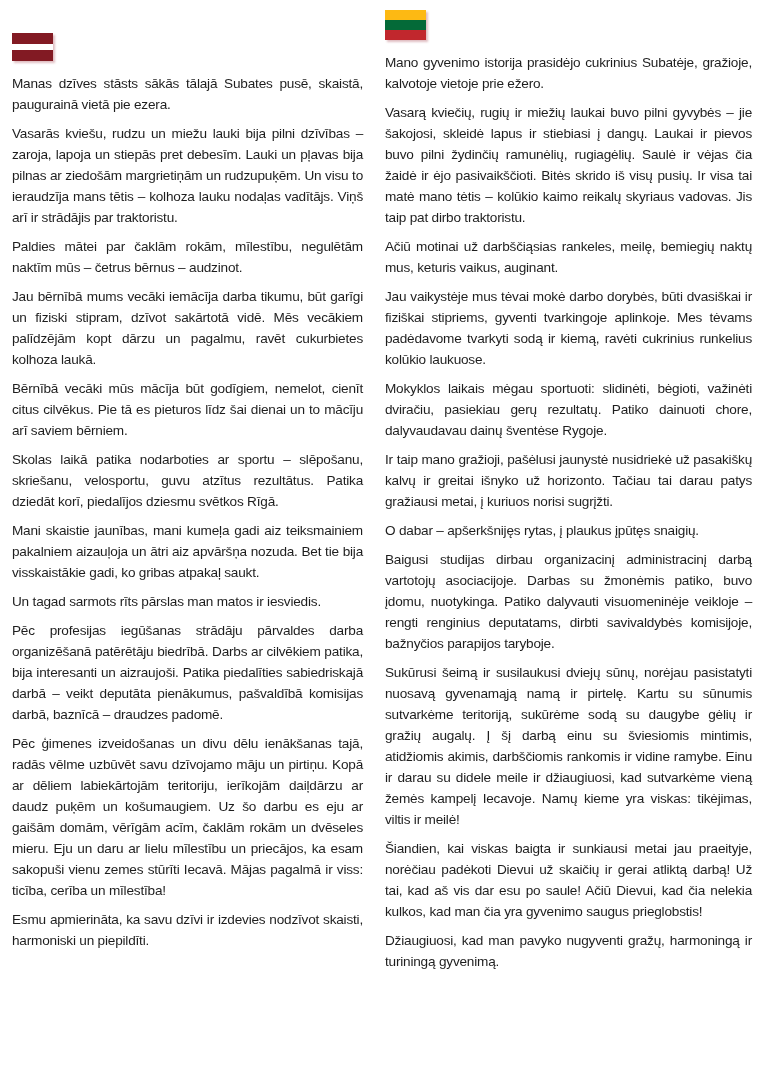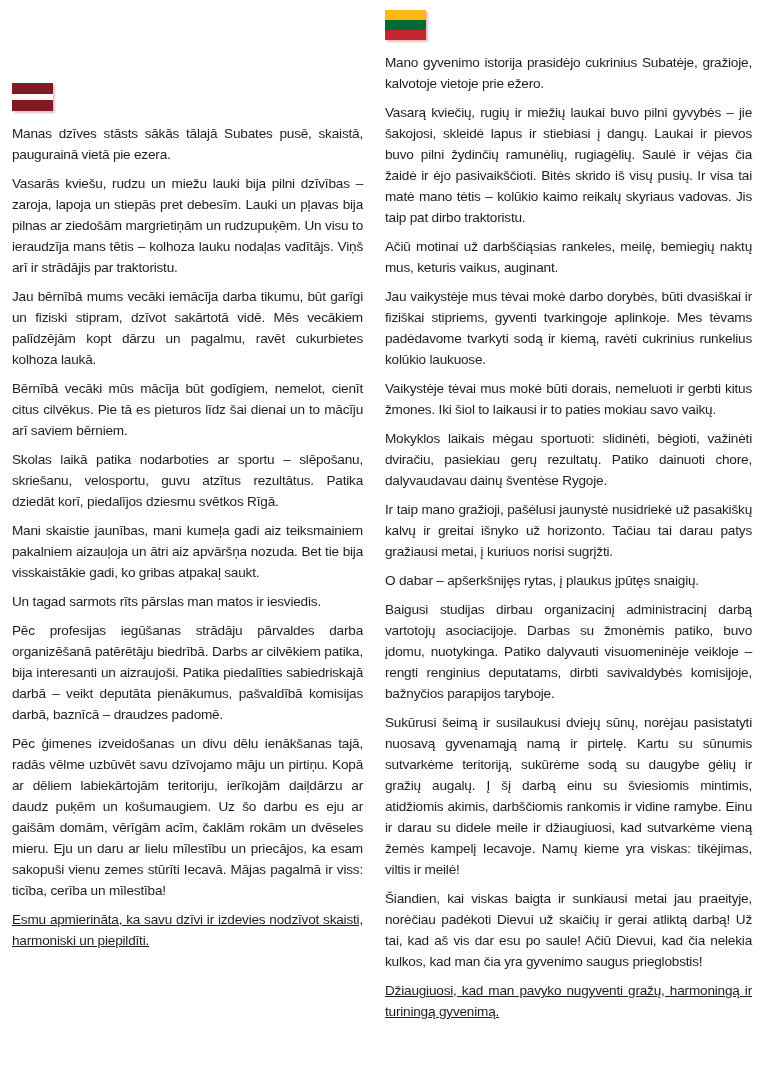--- a/index.html
+++ b/index.html
@@ -49,57 +49,57 @@
 
   .column p {
     margin: 0 0 8px 0;
     font-size: 13.6px;
     line-height: 21px;
     letter-spacing: -0.2px;
     text-align: justify;
     hyphens: none;
     -webkit-hyphens: none;
   }
-  .column p:last-child { margin-bottom: 12px; text-decoration: underline; }
+  .column p:last-child { margin-bottom: 12px; }
 </style>
 </head>
 <body>
 
 <div class="page">
   <div class="columns">
 
     <div class="column column-left">
       <div class="flag flag-lv">
         <span class="stripe fg2" style="background: rgb(130, 26, 35);"></span>
         <span class="stripe fg1" style="background: rgb(255, 255, 255);"></span>
         <span class="stripe fg2" style="background: rgb(130, 26, 35);"></span>
       </div>
       <p>Manas dzīves stāsts sākās tālajā Subates pusē, skaistā, paugurainā vietā pie ezera.</p>
       <p>Vasarās kviešu, rudzu un miežu lauki bija pilni dzīvības – zaroja, lapoja un stiepās pret debesīm. Lauki un pļavas bija pilnas ar ziedošām margrietiņām un rudzupuķēm. Un visu to ieraudzīja mans tētis – kolhoza lauku nodaļas vadītājs. Viņš arī ir strādājis par traktoristu.</p>
+      <p>Paldies mātei par čaklām rokām, mīlestību, negulētām naktīm mūs – četrus bērnus – audzinot.</p>
       <p>Jau bērnībā mums vecāki iemācīja darba tikumu, būt garīgi un fiziski stipram, dzīvot sakārtotā vidē. Mēs vecākiem palīdzējām kopt dārzu un pagalmu, ravēt cukurbietes kolhoza laukā.</p>
       <p>Bērnībā vecāki mūs mācīja būt godīgiem, nemelot, cienīt citus cilvēkus. Pie tā es pieturos līdz šai dienai un to mācīju arī saviem bērniem.</p>
       <p>Skolas laikā patika nodarboties ar sportu – slēpošanu, skriešanu, velosportu, guvu atzītus rezultātus. Patika dziedāt korī, piedalījos dziesmu svētkos Rīgā.</p>
       <p>Mani skaistie jaunības, mani kumeļa gadi aiz teiksmainiem pakalniem aizauļoja un ātri aiz apvāršņa nozuda. Bet tie bija visskaistākie gadi, ko gribas atpakaļ saukt.</p>
       <p>Un tagad sarmots rīts pārslas man matos ir iesviedis.</p>
       <p>Pēc profesijas iegūšanas strādāju pārvaldes darba organizēšanā patērētāju biedrībā. Darbs ar cilvēkiem patika, bija interesanti un aizraujoši. Patika piedalīties sabiedriskajā darbā – veikt deputāta pienākumus, pašvaldībā komisijas darbā, baznīcā – draudzes padomē.</p>
       <p>Pēc ģimenes izveidošanas un divu dēlu ienākšanas tajā, radās vēlme uzbūvēt savu dzīvojamo māju un pirtiņu. Kopā ar dēliem labiekārtojām teritoriju, ierīkojām daiļdārzu ar daudz puķēm un košumaugiem. Uz šo darbu es eju ar gaišām domām, vērīgām acīm, čaklām rokām un dvēseles mieru. Eju un daru ar lielu mīlestību un priecājos, ka esam sakopuši vienu zemes stūrīti Iecavā. Mājas pagalmā ir viss: ticība, cerība un mīlestība!</p>
       <p>Esmu apmierināta, ka savu dzīvi ir izdevies nodzīvot skaisti, harmoniski un piepildīti.</p>
     </div>
 
     <div class="column column-right">
       <div class="flag flag-lt">
         <span class="stripe fg1" style="background: rgb(253, 185, 19);"></span>
         <span class="stripe fg1" style="background: rgb(4, 106, 56);"></span>
         <span class="stripe fg1" style="background: rgb(193, 39, 45);"></span>
       </div>
       <p>Mano gyvenimo istorija prasidėjo cukrinius Subatėje, gražioje, kalvotoje vietoje prie ežero.</p>
       <p>Vasarą kviečių, rugių ir miežių laukai buvo pilni gyvybės – jie šakojosi, skleidė lapus ir stiebiasi į dangų. Laukai ir pievos buvo pilni žydinčių ramunėlių, rugiagėlių. Saulė ir vėjas čia žaidė ir ėjo pasivaikščioti. Bitės skrido iš visų pusių. Ir visa tai matė mano tėtis – kolūkio kaimo reikalų skyriaus vadovas. Jis taip pat dirbo traktoristu.</p>
       <p>Ačiū motinai už darbščiąsias rankeles, meilę, bemiegių naktų mus, keturis vaikus, auginant.</p>
       <p>Jau vaikystėje mus tėvai mokė darbo dorybės, būti dvasiškai ir fiziškai stipriems, gyventi tvarkingoje aplinkoje. Mes tėvams padėdavome tvarkyti sodą ir kiemą, ravėti cukrinius runkelius kolūkio laukuose.</p>
-      <p>Vaikystėje tėvai mus mokė būti dorais, nemeluoti ir gerbti kitus žmones. Iki šiol to laikausi ir to paties mokiau savo vaikų.</p>
       <p>Mokyklos laikais mėgau sportuoti: slidinėti, bėgioti, važinėti dviračiu, pasiekiau gerų rezultatų. Patiko dainuoti chore, dalyvaudavau dainų šventėse Rygoje.</p>
       <p>Ir taip mano gražioji, pašėlusi jaunystė nusidriekė už pasakiškų kalvų ir greitai išnyko už horizonto. Tačiau tai darau patys gražiausi metai, į kuriuos norisi sugrįžti.</p>
       <p>O dabar – apšerkšnijęs rytas, į plaukus įpūtęs snaigių.</p>
       <p>Baigusi studijas dirbau organizacinį administracinį darbą vartotojų asociacijoje. Darbas su žmonėmis patiko, buvo įdomu, nuotykinga. Patiko dalyvauti visuomeninėje veikloje – rengti renginius deputatams, dirbti savivaldybės komisijoje, bažnyčios parapijos taryboje.</p>
       <p>Sukūrusi šeimą ir susilaukusi dviejų sūnų, norėjau pasistatyti nuosavą gyvenamąją namą ir pirtelę. Kartu su sūnumis sutvarkėme teritoriją, sukūrėme sodą su daugybe gėlių ir gražių augalų. Į šį darbą einu su šviesiomis mintimis, atidžiomis akimis, darbščiomis rankomis ir vidine ramybe. Einu ir darau su didele meile ir džiaugiuosi, kad sutvarkėme vieną žemės kampelį Iecavoje. Namų kieme yra viskas: tikėjimas, viltis ir meilė!</p>
       <p>Šiandien, kai viskas baigta ir sunkiausi metai jau praeityje, norėčiau padėkoti Dievui už skaičių ir gerai atliktą darbą! Už tai, kad aš vis dar esu po saule! Ačiū Dievui, kad čia nelekia kulkos, kad man čia yra gyvenimo saugus prieglobstis!</p>
       <p>Džiaugiuosi, kad man pavyko nugyventi gražų, harmoningą ir turiningą gyvenimą.</p>
     </div>
 
   </div>

